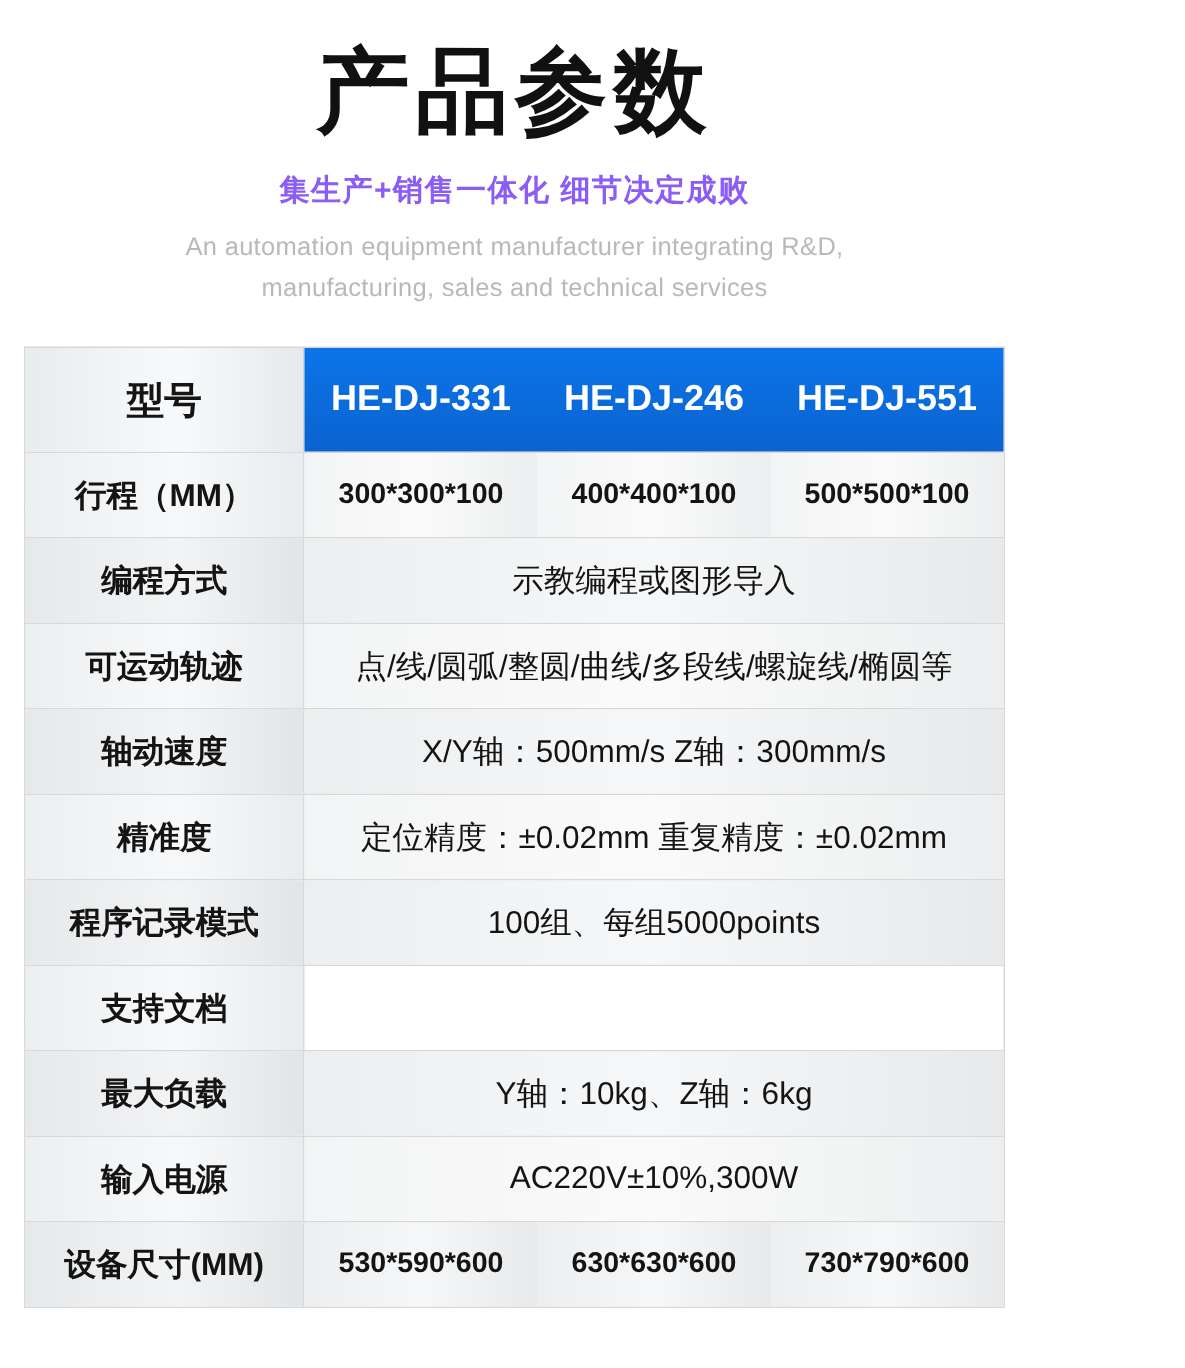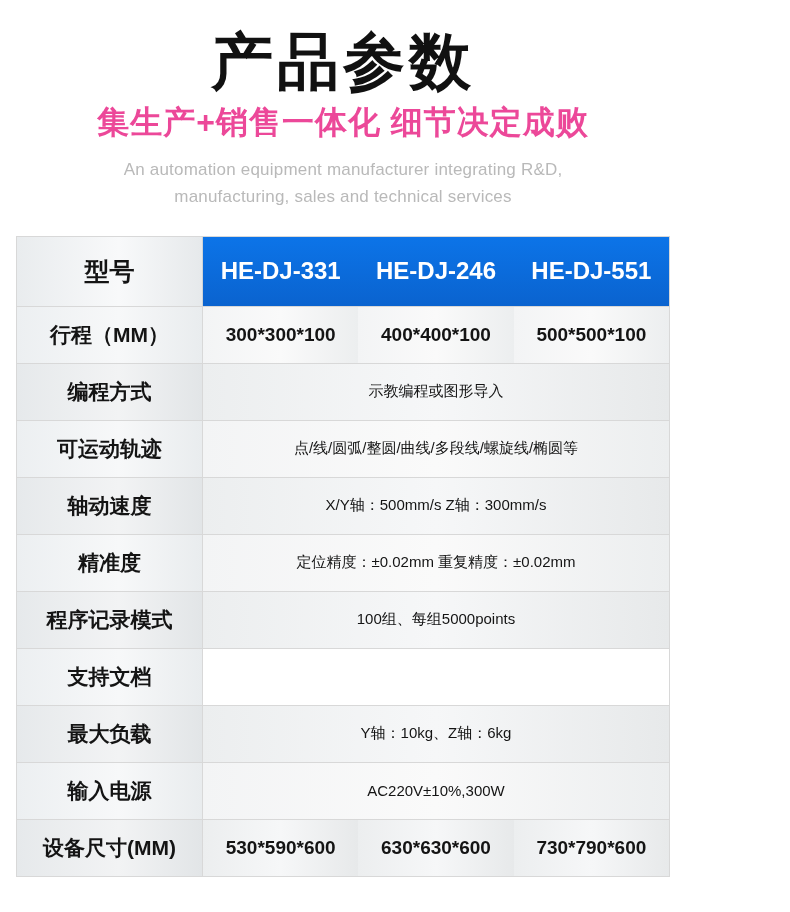--- a/index.html
+++ b/index.html
@@ -28,24 +28,24 @@
   }
   .main-title {
     font-size: 62px;
     font-weight: bold;
     letter-spacing: 4px;
     color: #111111;
     line-height: 1.15;
     margin: 0;
   }
   .sub-title {
-    font-size: 32px;
-    font-weight: bold;
-    color: #ec4899;
-    margin-top: 4px;
+    font-size: 20px;
+    font-weight: bold;
+    color: #8b5cf6;
+    margin-top: 16px;
     letter-spacing: 1px;
   }
   .eng-line {
     font-size: 17px;
     color: #b9b9b9;
     margin-top: 12px;
     line-height: 1.55;
     letter-spacing: .2px;
   }
 
@@ -77,21 +77,21 @@
     border-right: 1px solid #d8d8d8;
     background: linear-gradient(to right, #eceff1 0%, #f7f8f9 55%, #e9ecee 100%);
     color: #141414;
   }
   .cell-span {
     flex: 1;
     display: flex;
     align-items: center;
     justify-content: center;
     text-align: center;
-    font-size: 15px;
+    font-size: 21px;
     padding: 14px 8px;
     box-sizing: border-box;
     background: linear-gradient(to right, #f3f4f5 0%, #fafafa 50%, #eceeef 100%);
     color: #141414;
   }
   .cell-col {
     flex: 1;
     display: flex;
     align-items: center;
     justify-content: center;

